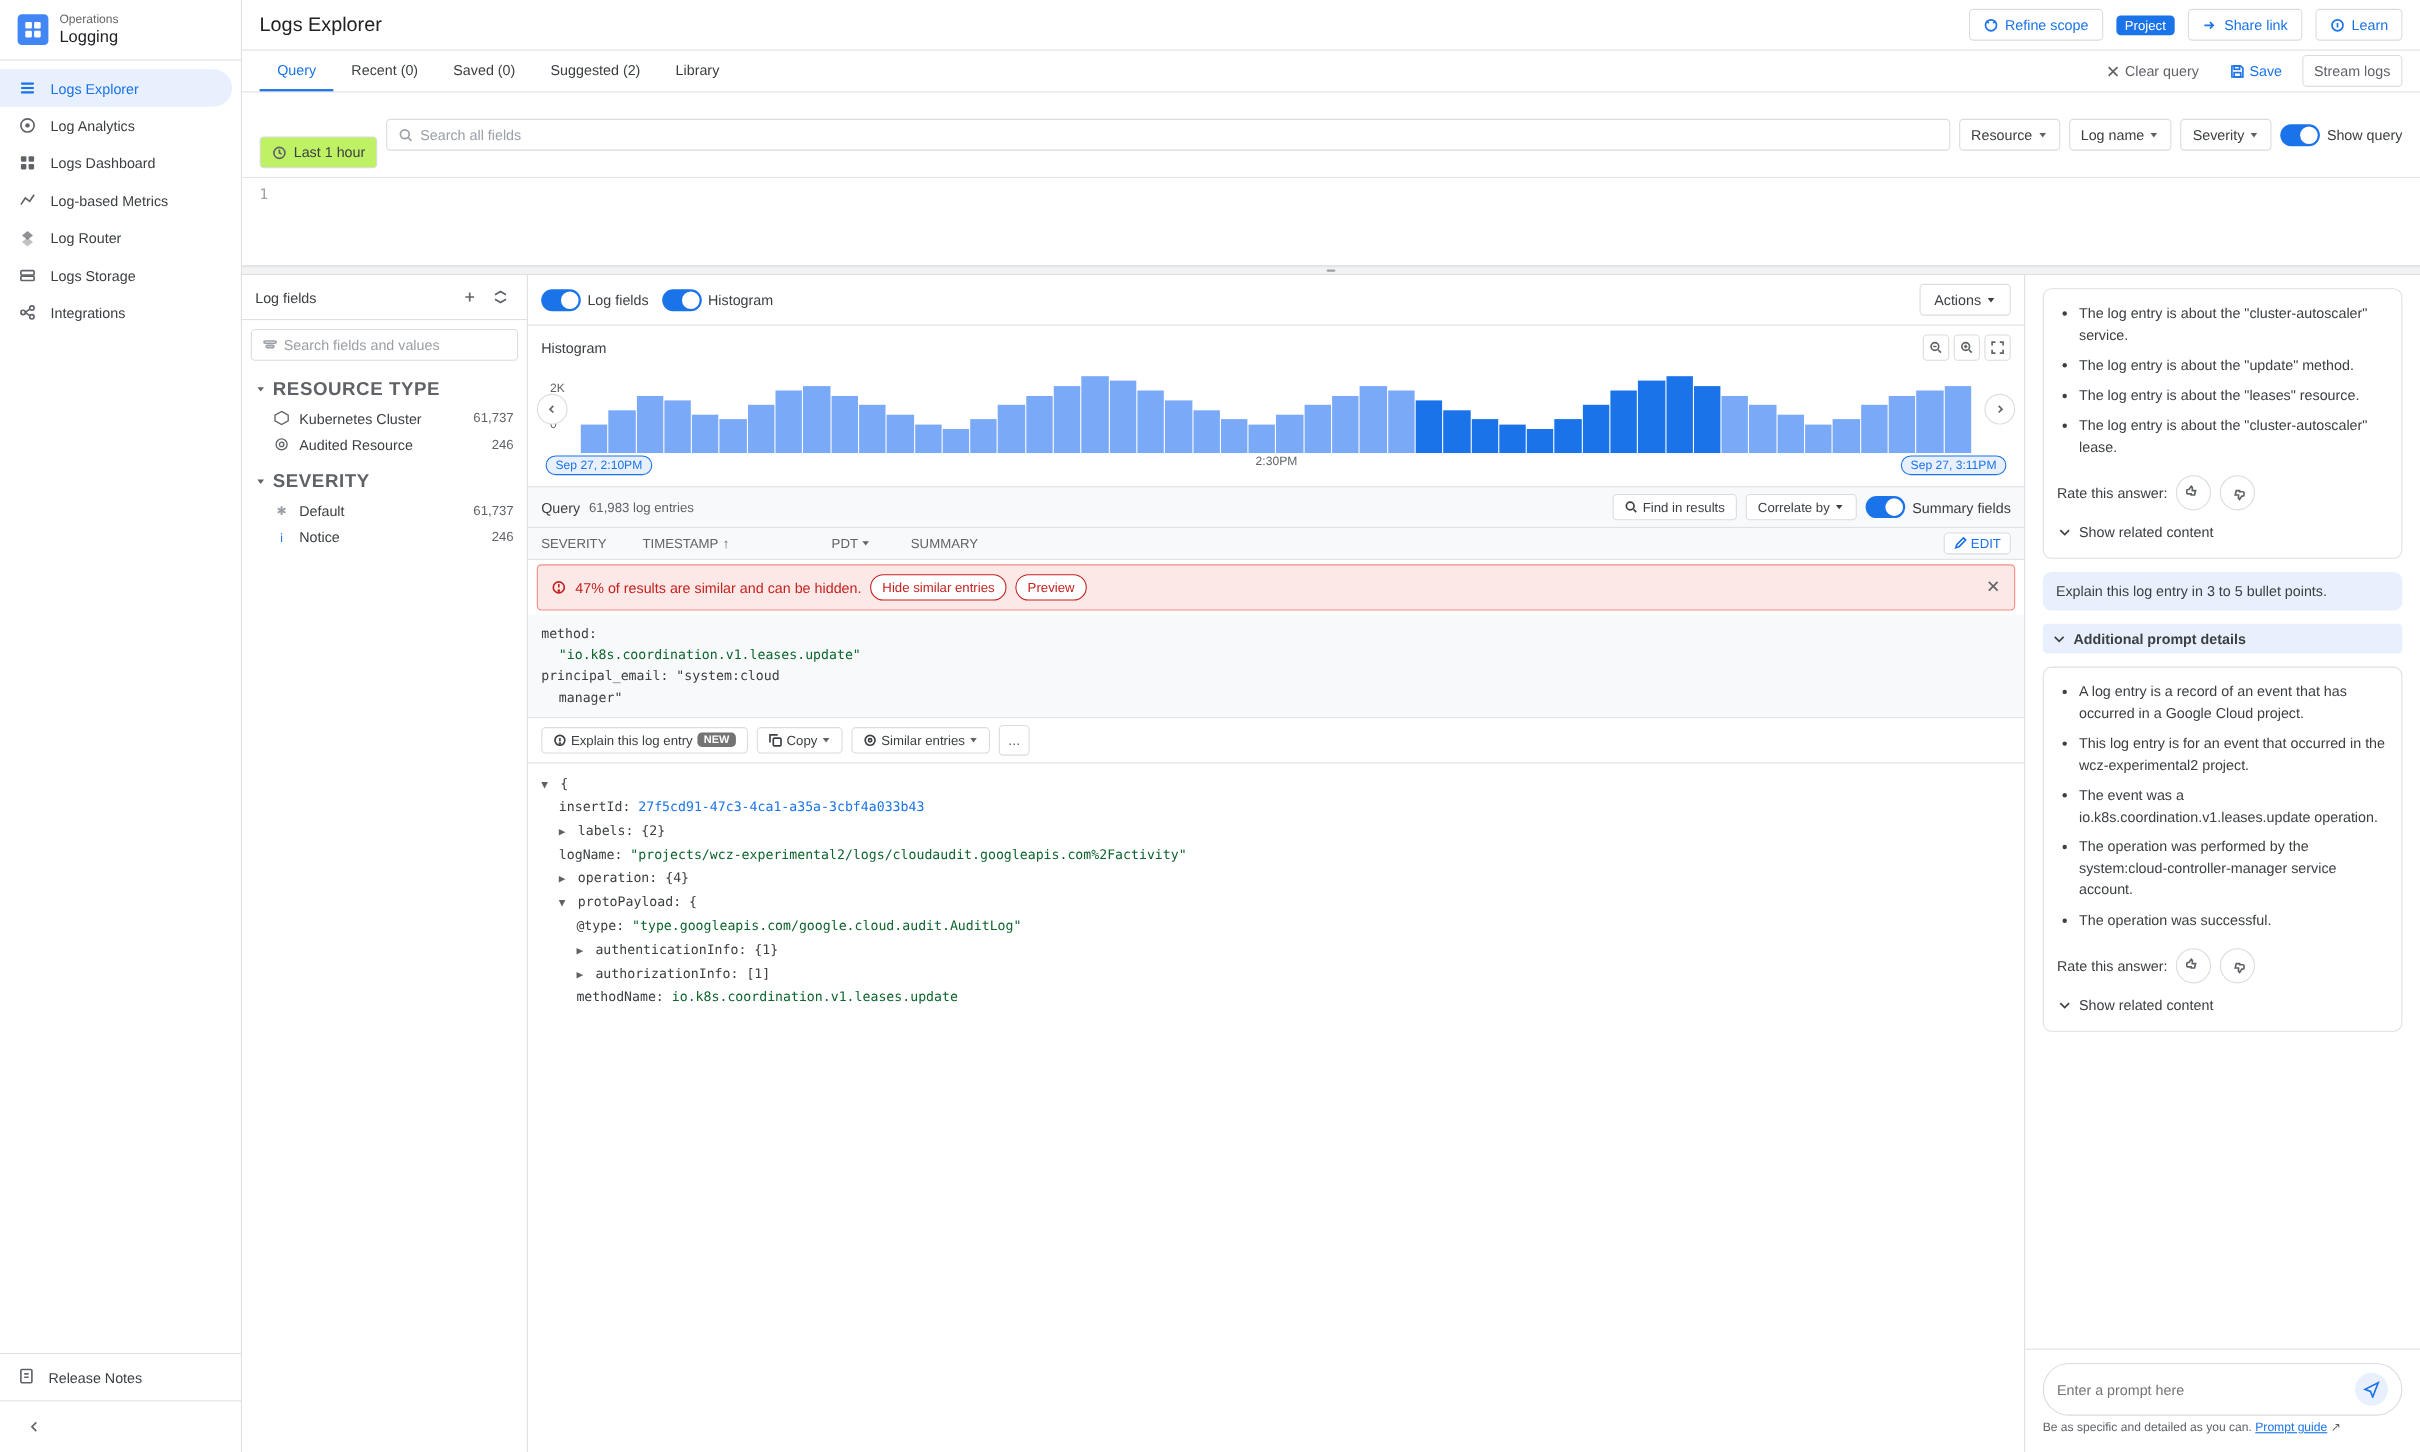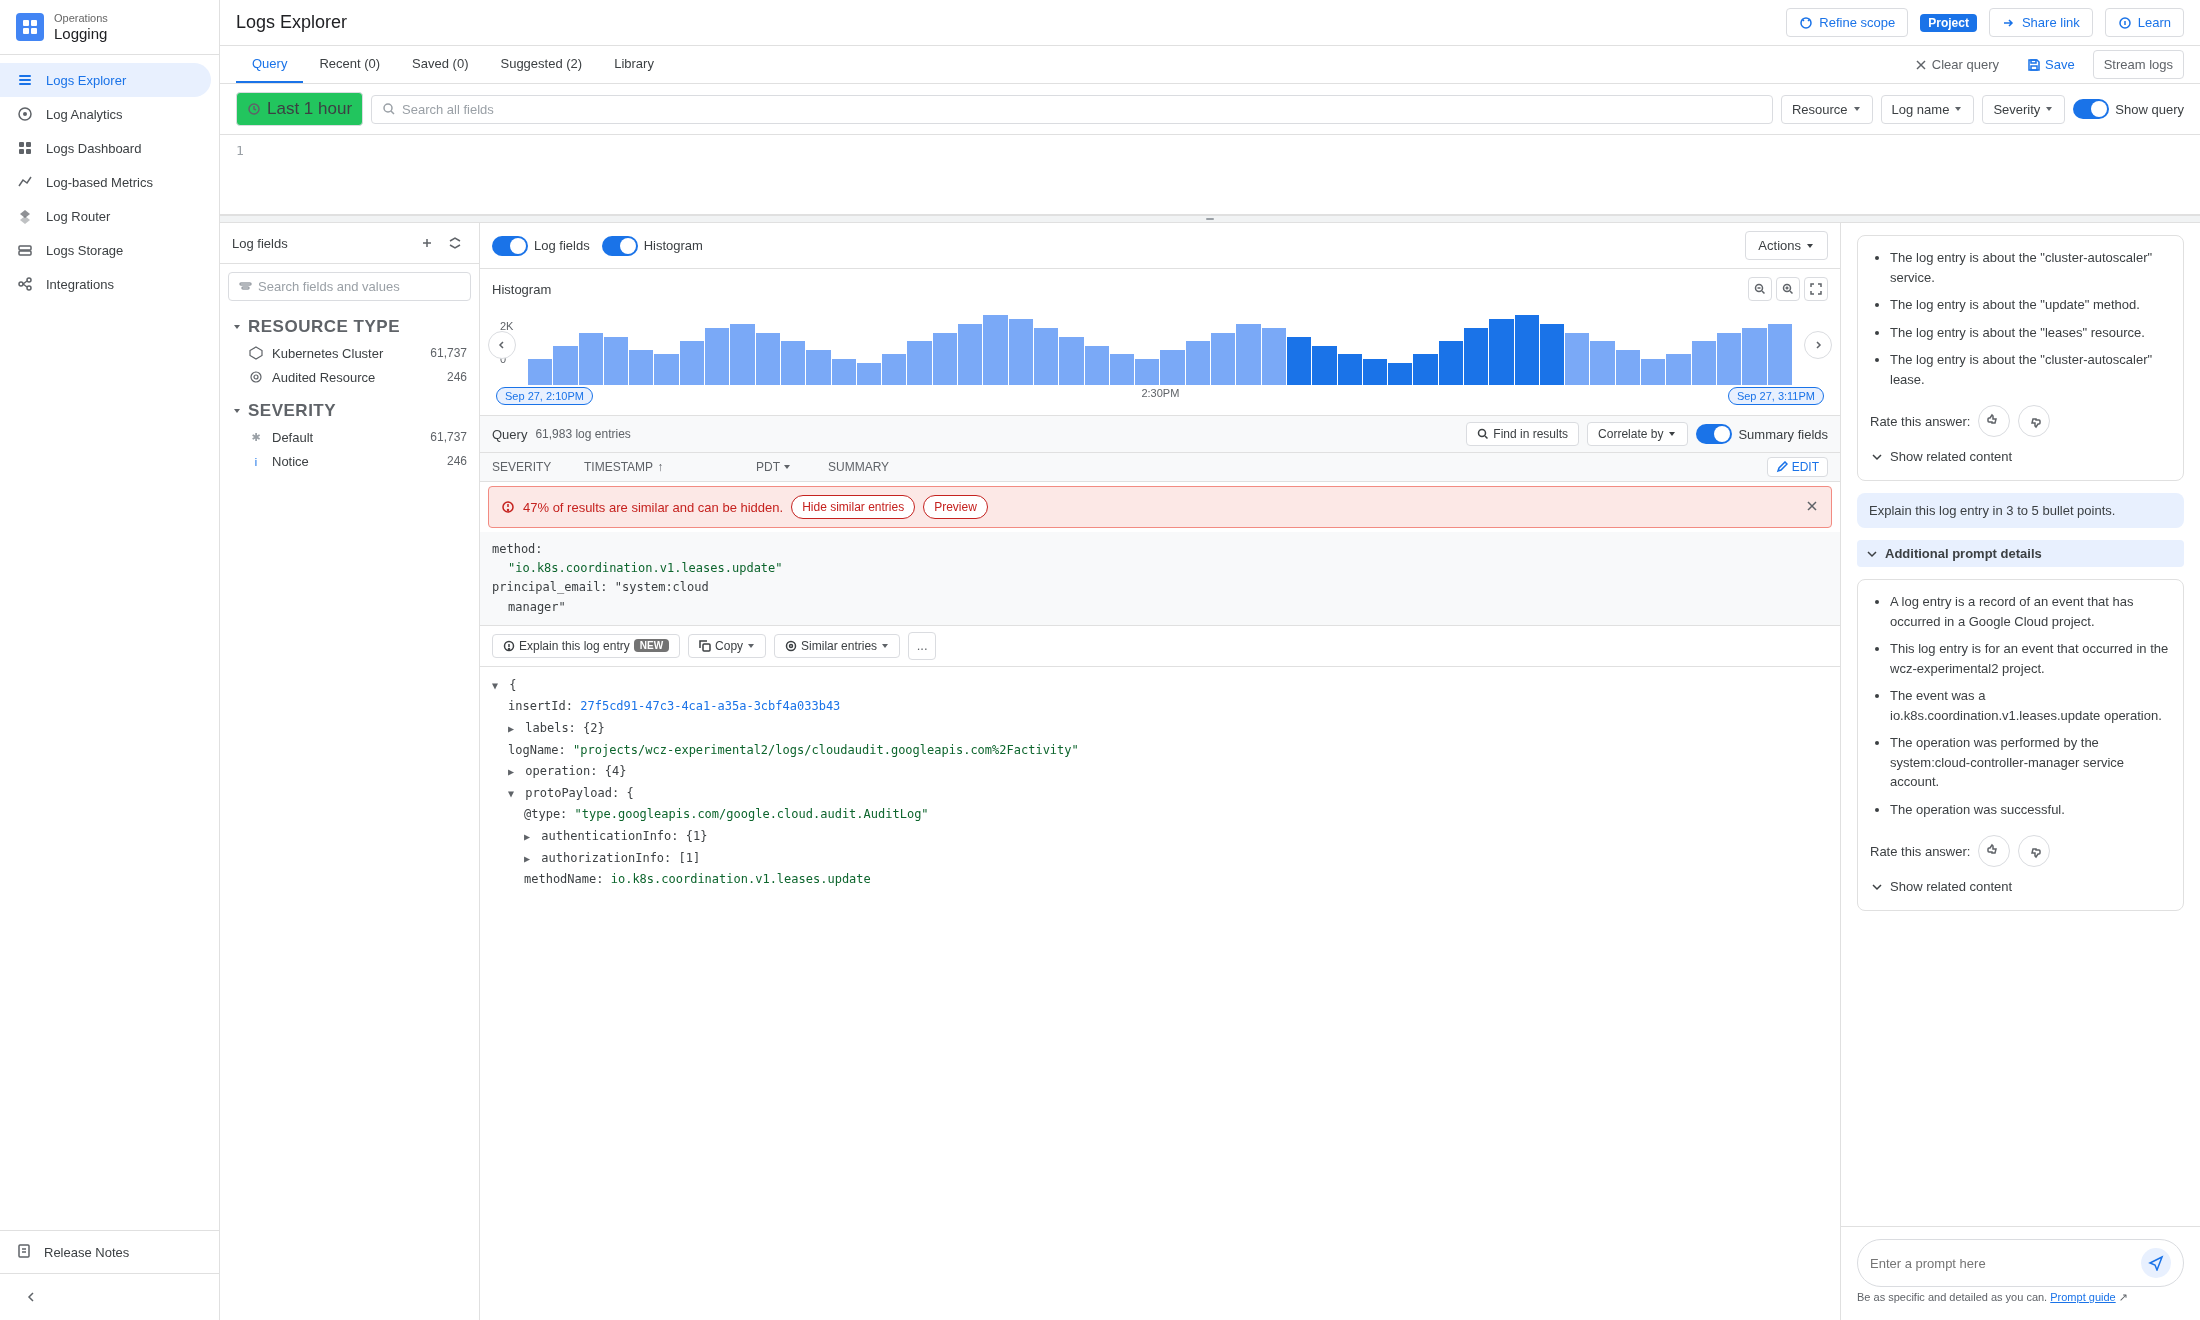--- a/index.html
+++ b/index.html
@@ -76,21 +76,21 @@
       gap: 12px;
     }
     .main-title { font-size: 18px; font-weight: 400; color: #202124; flex: 1; }
     .header-btn {
       display: flex; align-items: center; gap: 6px;
       padding: 6px 12px; border-radius: 4px; border: 1px solid #dadce0;
       cursor: pointer; background: #fff; color: #1a73e8; font-size: 13px;
     }
     .header-badge {
       background: #1a73e8; color: #fff; border-radius: 4px;
-      padding: 2px 8px; font-size: 12px; font-weight: 700;
+      padding: 2px 8px; font-size: 12px; font-weight: 400;
     }
 
     
     .tabs-row {
       display: flex;
       align-items: center;
       border-bottom: 1px solid #e0e0e0;
       padding: 0 16px;
       gap: 0;
     }
@@ -119,21 +119,21 @@
     .toolbar {
       display: flex;
       align-items: center;
       padding: 8px 16px;
       gap: 8px;
       border-bottom: 1px solid #e0e0e0;
     }
     .toolbar-time {
       display: flex; align-items: center; gap: 6px;
       padding: 6px 10px; border: 1px solid #dadce0; border-radius: 4px;
-      cursor: pointer; color: #3c4043; font-size: 17px; background: #22c55e;
+      cursor: pointer; color: #3c4043; font-size: 13px; background: #bef264; margin-top: 32px;
     }
     .toolbar-search {
       display: flex; align-items: center; gap: 6px;
       padding: 6px 10px; border: 1px solid #dadce0; border-radius: 4px;
       flex: 1; background: #fff; color: #9aa0a6; font-size: 13px;
     }
     .toolbar-filter {
       display: flex; align-items: center; gap: 4px;
       padding: 6px 10px; border: 1px solid #dadce0; border-radius: 4px;
       cursor: pointer; background: #fff; color: #3c4043; font-size: 13px;

